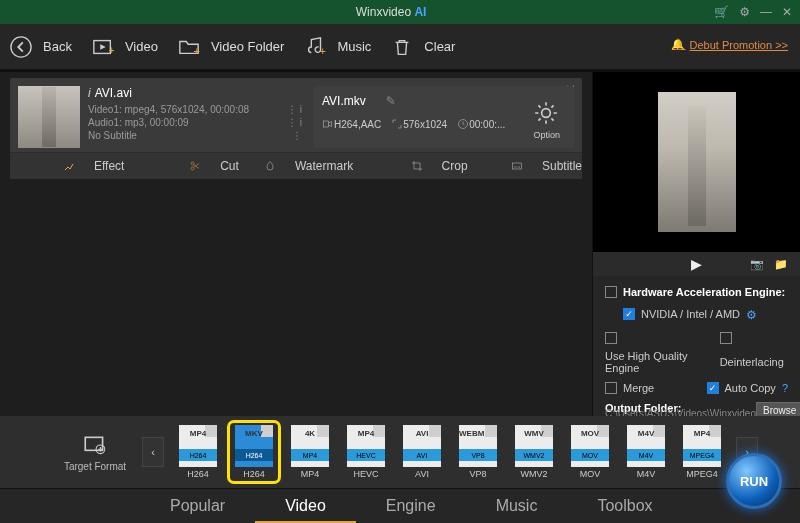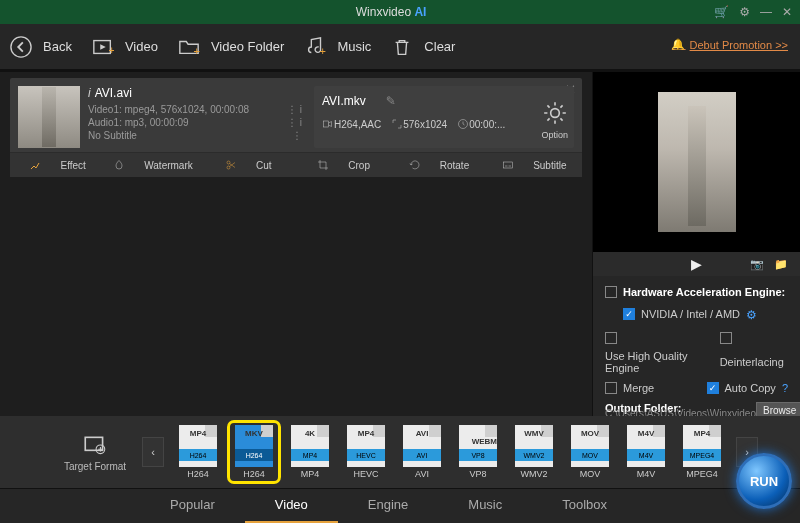--- a/index.html
+++ b/index.html
@@ -76,34 +76,34 @@
     border-radius: 2px;
     padding: 8px 8px;
     position: relative;
     font-size: 10px;
     color: #bbb;
   }
   .outbox .ofname { color: #fff; font-size: 12px; margin-bottom: 10px; display:flex; align-items:center; gap:20px;}
   .outbox .row2 { display: flex; align-items: center; gap: 10px; color:#ccc;}
   .outbox .row2 .cell { display:flex; align-items:center; }
   .gearbox {
-    position: absolute; right: 6px; top: 14px;
-    text-align: right; color: #ccc;
+    position: absolute; right: 14px; top: 14px;
+    text-align: left; color: #ccc;
   }
   .gearbox svg { width: 26px; height: 26px; }
   .gearbox .lbl { font-size: 9px; margin-top: 2px;}
   .tools {
     display: flex; gap: 0; border-top: 1px solid #2b2b2b;
     background: #333;
   }
   .tools .tl {
     flex: 1; text-align: center;
     padding: 6px 0;
-    display: flex; align-items: center; justify-content: center; gap: 19px;
-    font-size: 10px; color: #ccc; cursor: pointer;
+    display: flex; align-items: center; justify-content: flex-end; gap: 19px;
+    font-size: 12px; color: #ccc; cursor: pointer;
   }
   .tools .tl svg { width: 12px; height: 12px; }
   
   .rightpanel {
     width: 208px;
     background: #262626;
     display: flex; flex-direction: column;
     border-left: 1px solid #111;
   }
   .preview {
@@ -167,25 +167,25 @@
     display:flex; align-items:center; justify-content:center;
   }
   .fmt.selected .card{ background:#2a8cd9; }
   .fmt.selected .card .band{ background:#0b5a96; color:#fff;}
   .fmt.selected { outline:3px solid #ffe400; outline-offset:2px; border-radius:2px;}
   .fmttabs {
     height:35px; display:flex; gap:0; padding-left:140px;
     background:#262626; border-top:1px solid #111;
   }
   .fmttabs .tab {
-    padding:8px 30px 0; font-size:13px; color:#aaa; cursor:pointer;
+    padding:8px 30px 0; font-size:16px; color:#aaa; cursor:pointer;
   }
   .fmttabs .tab.active { color:#fff; border-bottom:2px solid #e6a23c;}
   .runbtn {
-    position:absolute; right:8px; bottom:14px;
+    position:absolute; right:18px; bottom:14px;
     width:56px; height:56px; border-radius:50%;
     background: radial-gradient(circle at 35% 30%, #7fc7ff, #0b5fb8 60%, #042b57);
     border:3px solid #2e6eb8;
     display:flex; align-items:center; justify-content:center;
     color:#fff; font-weight:bold; font-size:13px;
     box-shadow:0 0 12px rgba(30,120,220,0.9);
     cursor:pointer;
   }
 </style>
 </head>
@@ -308,43 +308,37 @@
       </div>
       <div class="tools">
         <div class="tl">
             <svg viewBox="0 0 24 24">
               <path d="M4 20l6-6 4 4 6-10" stroke="#e6a23c" fill="none" stroke-width="2"></path>
             </svg>
             <span>Effect</span>
           </div>
         <div class="tl">
             <svg viewBox="0 0 24 24">
-              <path d="M12 3c4 4 6 7 6 11a6 6 0 1 1-12 0c0-4 2-7 6-11z" stroke="#ccc" fill="none"></path>
-            </svg>
-            <span>Watermark</span>
-          </div>
-        <div class="tl">
-            <svg viewBox="0 0 24 24">
               <circle cx="7" cy="17" r="3" stroke="#e6a23c" fill="none"></circle>
               <circle cx="7" cy="7" r="3" stroke="#e6a23c" fill="none"></circle>
               <path d="M9 9l11 8M9 15l11-8" stroke="#e6a23c"></path>
             </svg>
             <span>Cut</span>
           </div>
         <div class="tl">
             <svg viewBox="0 0 24 24">
+              <path d="M12 3c4 4 6 7 6 11a6 6 0 1 1-12 0c0-4 2-7 6-11z" stroke="#ccc" fill="none"></path>
+            </svg>
+            <span>Watermark</span>
+          </div>
+        <div class="tl">
+            <svg viewBox="0 0 24 24">
               <path d="M6 2v16h16M2 6h16v16" stroke="#ccc" fill="none"></path>
             </svg>
             <span>Crop</span>
-          </div>
-        <div class="tl">
-            <svg viewBox="0 0 24 24">
-              <path d="M4 12a8 8 0 1 1 3 6M4 12l-2-3M4 12l3-2" stroke="#ccc" fill="none"></path>
-            </svg>
-            <span>Rotate</span>
           </div>
         <div class="tl">
             <svg viewBox="0 0 24 24">
               <rect x="3" y="6" width="18" height="12" stroke="#ccc" fill="none"></rect>
               <path d="M6 14h5M13 14h5" stroke="#ccc"></path>
             </svg>
             <span>Subtitle</span>
           </div>
       </div>
     </div>
@@ -448,21 +442,21 @@
         </div>
         <div class="fmt">
           <div class="card">
             <div style="position:absolute;top:4px;left:0;right:0;text-align:center;font-size:8px;color:#333;font-weight:bold">AVI</div>
             <div class="band">AVI</div>
           </div>
           <div>AVI</div>
         </div>
         <div class="fmt">
           <div class="card">
-            <div style="position:absolute;top:12px;left:0;right:0;text-align:right;font-size:8px;color:#333;font-weight:bold">WEBM</div>
+            <div style="position:absolute;top:4px;left:0;right:0;text-align:left;font-size:8px;color:#333;font-weight:bold">WEBM</div>
             <div class="band">VP8</div>
           </div>
           <div>VP8</div>
         </div>
         <div class="fmt">
           <div class="card">
             <div style="position:absolute;top:4px;left:0;right:0;text-align:center;font-size:8px;color:#333;font-weight:bold">WMV</div>
             <div class="band">WMV2</div>
           </div>
           <div>WMV2</div>

